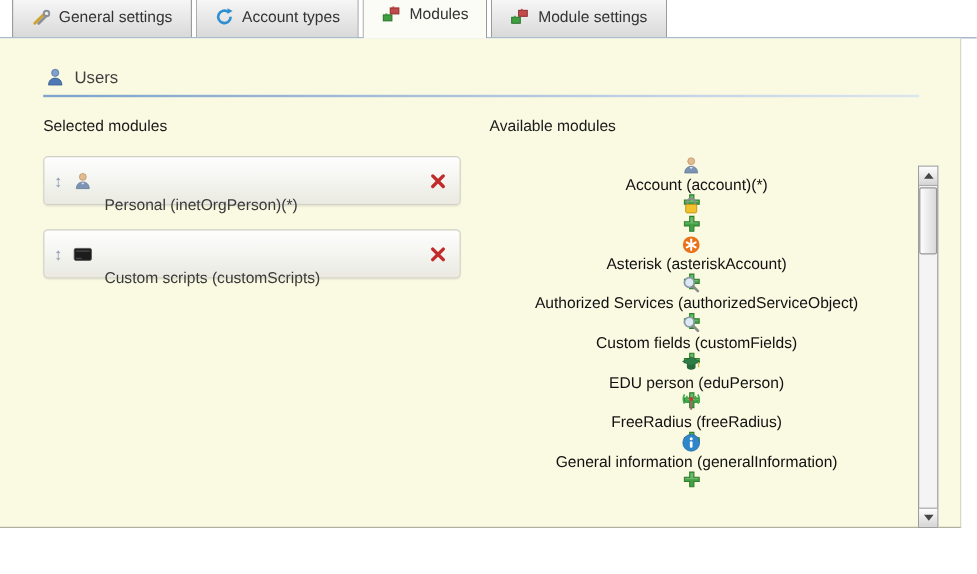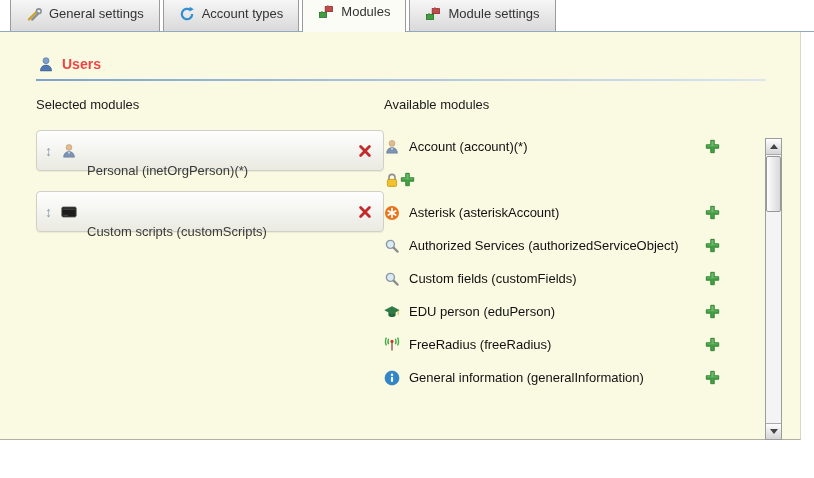--- a/index.html
+++ b/index.html
@@ -7,35 +7,35 @@
 
   
   .tabbar { height:32px; background:#ffffff; border-bottom:1px solid #93a9c1; display:flex; align-items:flex-end; padding-left:10px; gap:3px; }
   .tab { height:36px; display:flex; align-items:center; gap:7px; padding:0 15px; background:linear-gradient(#fafafa,#d9d9d9); border:1px solid #9b9b9b; border-bottom:none; border-radius:6px 6px 0 0; font-size:13px; color:#333; cursor:pointer; position:relative; }
   .tab.active { height:42px; background:#fcfcf6; margin-bottom:-1px; z-index:2; }
   .ticon { width:16px; height:16px; display:inline-flex; }
 
   
   .pane { width:801px; height:408px; background:#fafae3; border-bottom:1px solid #b0b0a0; border-right:1px solid #d8d8c4; position:relative; }
   .section-header { display:flex; align-items:center; gap:8px; padding:24px 0 0 38px; }
-  .section-title { font-size:14px; font-weight:bold; color:#ef4444; }
+  .section-title { font-size:14px; font-weight:normal; color:#404040; }
   .divider { height:2px; background:linear-gradient(to right,#7fa3cc,#dde5ef); margin:7px 34px 0 36px; }
 
   .columns { display:flex; margin:16px 0 0 36px; }
   .left-col { width:348px; }
-  .right-col { width:336px; }
+  .right-col { width:336px; margin-left:24px; }
   .col-heading { font-size:13px; color:#1a1a1a; margin-bottom:18px; }
 
   .sel-box { height:41px; border:1px solid #d0d0c6; border-radius:4px; background:linear-gradient(#fefefe,#eaeae2); display:flex; align-items:center; padding:0 10px 0 8px; margin-bottom:20px; box-shadow:0 1px 1px rgba(0,0,0,0.06); }
   .drag-handle { color:#8a9ab0; font-size:14px; width:16px; cursor:move; }
   .mod-icon { width:16px; height:16px; display:inline-flex; flex:none; }
   .sel-label { flex:1; margin-left:10px; font-size:13px; color:#3a3a3a;margin-top:40px; }
   .del-btn { width:16px; height:16px; cursor:pointer; flex:none; }
 
-  .avail-row { height:33px; display:flex; align-items:center; }
+  .avail-row { height:33px; display:flex; align-items:center;flex-direction:column; }
   .avail-label { flex:1; margin-left:9px; font-size:13px; color:#111; }
   .add-btn { width:15px; height:15px; cursor:pointer; flex:none; }
 
   
   .vscroll { position:absolute; left:765px; top:106px; width:17px; height:302px; background:#f4f4f4; border:1px solid #9d9d9d; }
   .sb-btn { height:16px; background:linear-gradient(#fdfdfd,#d5d5d5); display:flex; align-items:center; justify-content:center; cursor:pointer; }
   .sb-btn.up { border-bottom:1px solid #aaa; }
   .sb-btn.down { position:absolute; bottom:0; left:0; right:0; border-top:1px solid #aaa; }
   .tri-up { width:0; height:0; border-left:4px solid transparent; border-right:4px solid transparent; border-bottom:5px solid #444; }
   .tri-down { width:0; height:0; border-left:4px solid transparent; border-right:4px solid transparent; border-top:5px solid #444; }

